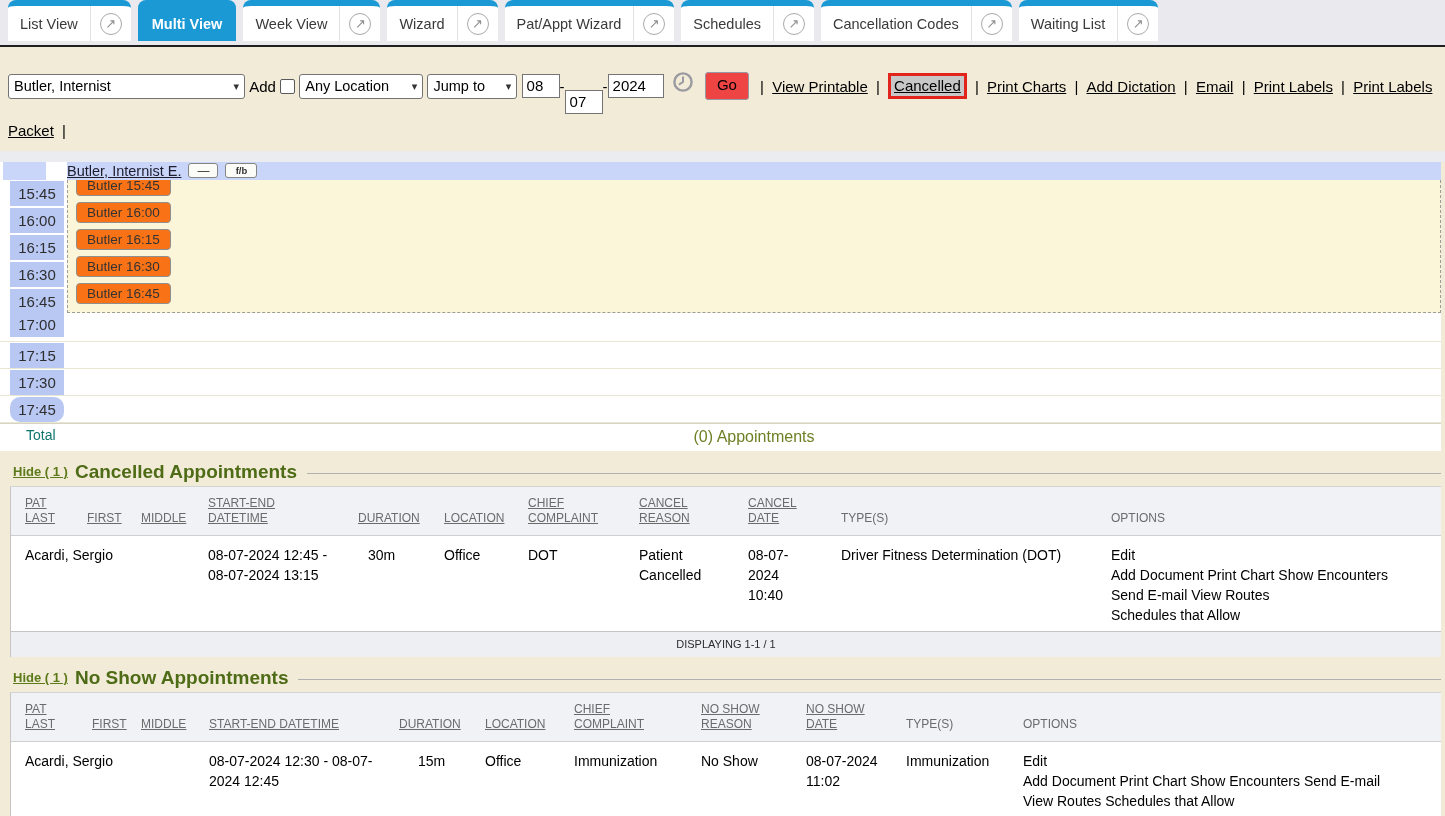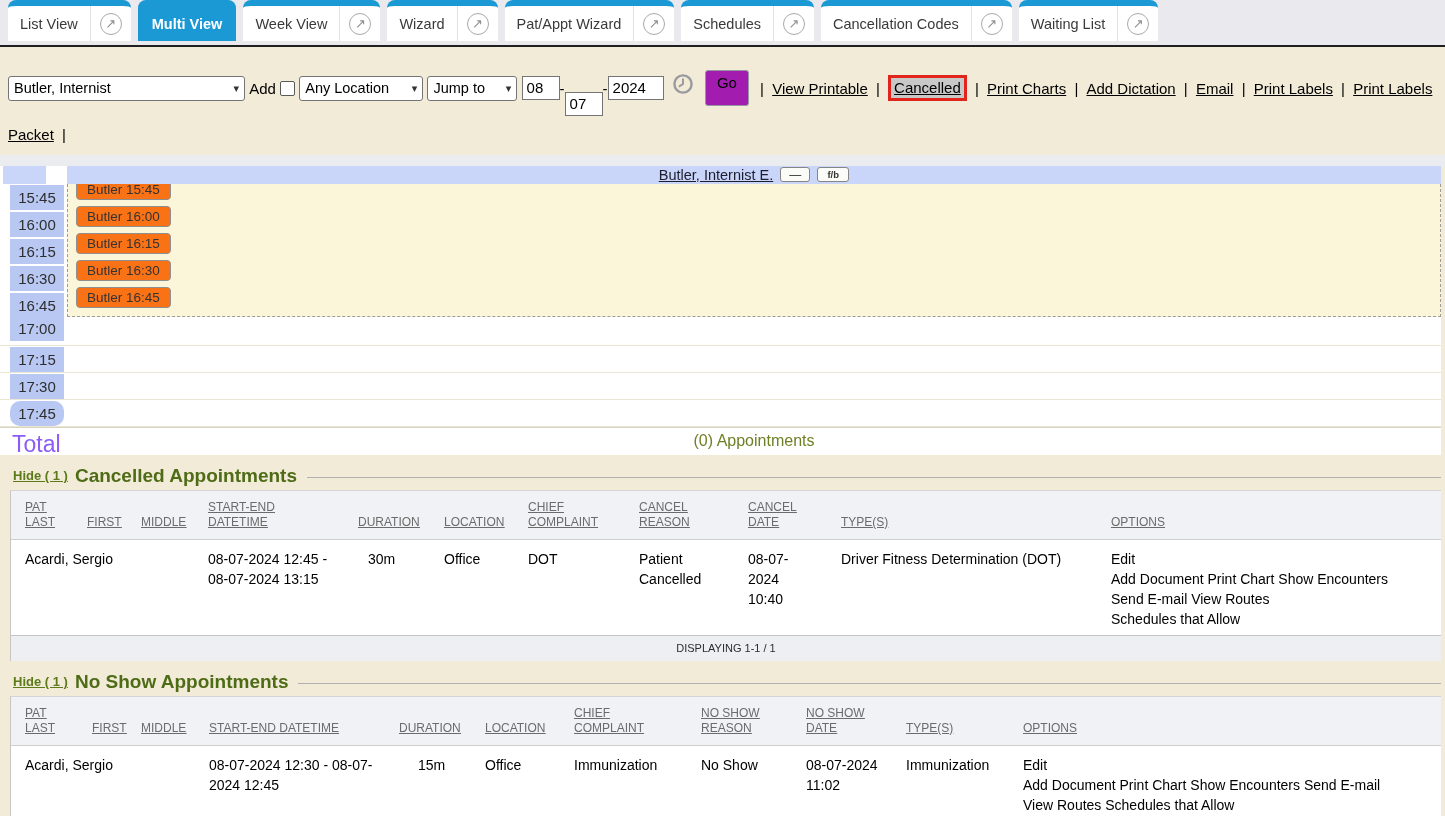--- a/index.html
+++ b/index.html
@@ -25,68 +25,68 @@
   .toolbar { background:#f2ebd8; padding:11px 8px 6px 8px; font-size:15px; line-height:29px; color:#000; }
   .toolbar > * { vertical-align:middle; }
   .fake-select { display:inline-flex; justify-content:space-between; align-items:center;
                  background:#fff; border:1px solid #747474; border-radius:3px; height:25px;
                  padding:0 5px 0 5px; font-size:14.5px; cursor:pointer; vertical-align:middle; }
   .sel-arrow { font-size:11px; color:#333; margin-left:6px; }
   .checkbox { display:inline-block; width:15px; height:15px; background:#fff;
               border:1px solid #5a5a5a; border-radius:2px; vertical-align:middle; cursor:pointer; }
   .date-input { display:inline-block; background:#fff; border:1px solid #747474; height:24px;
                 padding:0 4px; font-size:15px; line-height:22px; vertical-align:middle; }
-  .go-btn { display:inline-block; background:#a21caf; border:1px solid #9597a3; border-radius:3px;
-            padding:0 11px; height:36px; line-height:24px; font-size:15px; cursor:pointer;
+  .go-btn { display:inline-block; background:#ef4444; border:1px solid #9597a3; border-radius:3px;
+            padding:0 11px; height:28px; line-height:24px; font-size:15px; cursor:pointer;
             vertical-align:middle; margin:12px 3px; }
   .clock-btn { display:inline-block; vertical-align:middle; margin:0 4px; cursor:pointer; }
   .tb-sep { margin:0 4px; }
   .hl-box { display:inline-block; background:#c8c8c8; border:3px solid #e2251c;
             padding:0 3px; line-height:20px; vertical-align:middle; }
 
   
   .gap-strip { height:11px; background:#ebecef; }
   .grid { width:1441px; background:#fff; }
   .grid-header { display:flex; height:18px; background:#fff; }
   .corner-cell { width:43px; margin-left:3px; background:#c9d6f9; }
   .provider-header { margin-left:21px; flex:1; background:#c9d6f9; display:flex;
-                     align-items:center; justify-content:center; gap:7px; }
+                     align-items:center; gap:7px; }
   .provider-link { font-size:14.5px; color:#1d1d2e; }
   .mini-btn { background:#fbfbf8; border:1px solid #858585; border-radius:3px; height:15px;
               display:inline-flex; align-items:center; justify-content:center;
               color:#333; cursor:pointer; }
   .minus-btn { width:30px; font-size:12px; line-height:10px; }
   .fb-btn { width:32px; font-size:9.5px; font-weight:bold; }
   .grid-body { position:relative; height:243px; background:#fff; }
   .time-cell { position:absolute; left:10px; width:54px; height:25px; background:#b8c8f3;
                color:#2e2e2e; font-size:15px; display:flex; align-items:center; justify-content:center; }
   .slot-area { position:absolute; left:67px; right:0; top:0; height:133px; background:#fbf5d9;
                border:1px dashed #9d9d95; border-top:none; overflow:hidden; }
   .slot-btn { position:absolute; left:8px; height:21px; padding:0 10px; background:#f97316;
               border:1px solid #8f8f8f; border-radius:4px; font-size:13.5px; color:#333;
               display:inline-flex; align-items:center; cursor:pointer;
               font-family:"Liberation Sans", sans-serif; }
   .white-row { position:absolute; left:0; right:0; height:27px; border-bottom:1px solid #eae6d4; }
   .total-row { position:relative; height:28px; background:#fff; border-top:1px solid #d8d4c2; }
-  .total-label { position:absolute; left:12px; top:3px; font-size:23px; color:#8b5cf6; }
+  .total-label { position:absolute; left:26px; top:3px; font-size:14px; color:#0f766e; }
   .total-value { position:absolute; left:67px; width:1374px; text-align:center; top:4px;
                  font-size:16px; color:#6e8025; }
 
   
   .section-head { display:flex; align-items:center; margin:10px 4px 3px 13px; }
   .hide-link { font-size:13px; font-weight:bold; color:#5d7a1a; margin-right:7px; white-space:nowrap; }
   .section-title { font-size:19px; font-weight:bold; color:#4e6b16; white-space:nowrap; }
   .head-rule { flex:1; border-top:1px solid #b0b0b0; margin-left:10px; margin-top:3px; }
 
   .apt-table { margin-left:10px; width:1431px; background:#fff;
                border-left:1px solid #c5c5c5; border-top:1px solid #d5d5d5; }
   .t-header { display:flex; align-items:flex-end; background:#f1f2f6; color:#6b6b6b;
               font-size:12px; min-height:49px; padding:6px 0 9px 0;
               border-bottom:1px solid #cfcfcf; }
-  .t-header .cell span { display:inline-block; line-height:15px;text-decoration:underline; }
+  .t-header .cell span { display:inline-block; line-height:15px; }
   .t-header a { color:#6b6b6b; }
   .t-header .plain { text-decoration:none; }
   .t-row { display:flex; background:#fff; font-size:14px; color:#000;
            padding:9px 0 6px 0; line-height:20px; }
   .t-footer { background:#edeff3; border-top:1px solid #c5c5c5; text-align:center;
               font-size:11px; color:#2c2c2c; padding:6px 0 7px 0; }
   .cell { flex:none; padding-right:6px; }
   .nowrap { white-space:nowrap; }
 
   

